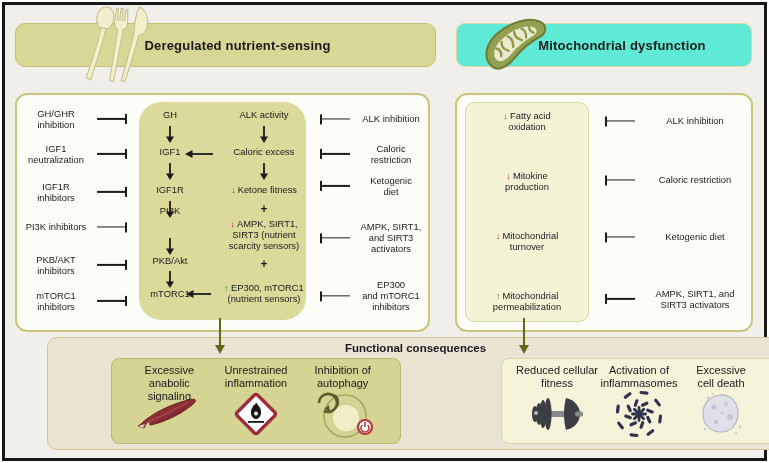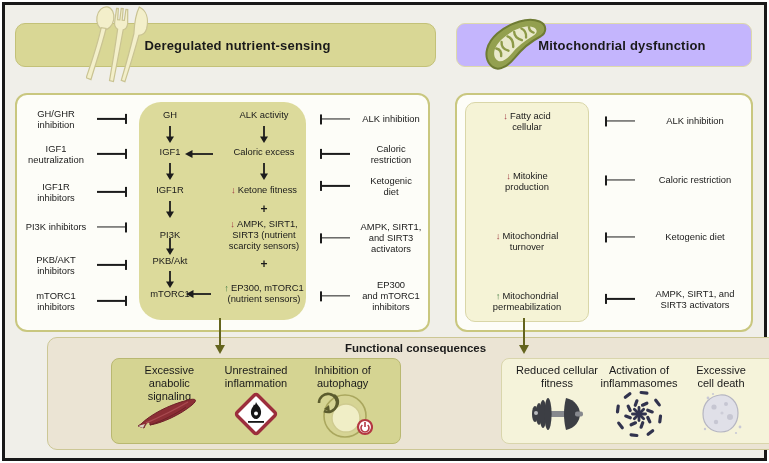--- a/index.html
+++ b/index.html
@@ -6,21 +6,21 @@
   .stage{position:relative;width:769px;height:463px;background:#ffffff;overflow:hidden;
          font-family:"Liberation Sans", sans-serif;color:#1a1a1a;}
   .frame{position:absolute;left:2px;top:2px;right:2px;bottom:2px;border:3px solid #181818;background:#f0efe9;}
   .canvas{position:absolute;left:0;top:0;right:0;bottom:0;}
 
   
   .banner{position:absolute;box-sizing:border-box;display:flex;align-items:center;justify-content:center;
           font-weight:bold;font-size:13px;letter-spacing:.2px;}
   .banner-left{left:15px;top:23px;width:421px;height:44px;background:#d9d795;border:1px solid #c3c178;
                border-radius:10px;padding-left:24px;}
-  .banner-right{left:456px;top:23px;width:296px;height:44px;background:#c4b5fd;border:1px solid #ddd9ab;
+  .banner-right{left:456px;top:23px;width:296px;height:44px;background:#5eead4;border:1px solid #ddd9ab;
                 border-radius:9px;padding-left:36px;}
   .hdr-icon{position:absolute;z-index:5;}
   .cutlery{left:86px;top:3px;}
   .mito{left:479px;top:9px;}
 
   
   .panel{position:absolute;box-sizing:border-box;background:#fdfdf8;border:2px solid #c9c77f;border-radius:12px;}
   .panel-left{left:15px;top:93px;width:415px;height:239px;}
   .panel-right{left:455px;top:93px;width:298px;height:239px;}
 
@@ -167,21 +167,21 @@
           <div class="pnode" style="top:45px">IGF1</div>
           <svg class="varrow" style="top:61px" width="10" height="18" viewBox="0 0 10 18">
               <path d="M5,0 V11" stroke="#1c1c1c" stroke-width="1.8"></path>
               <path d="M1,10.5 H9 L5,17 Z" fill="#1c1c1c"></path>
             </svg>
           <div class="pnode" style="top:83px">IGF1R</div>
           <svg class="varrow" style="top:99px" width="10" height="18" viewBox="0 0 10 18">
               <path d="M5,0 V11" stroke="#1c1c1c" stroke-width="1.8"></path>
               <path d="M1,10.5 H9 L5,17 Z" fill="#1c1c1c"></path>
             </svg>
-          <div class="pnode" style="top:128px">PI3K</div>
+          <div class="pnode" style="top:104px">PI3K</div>
           <svg class="varrow" style="top:136px" width="10" height="18" viewBox="0 0 10 18">
               <path d="M5,0 V11" stroke="#1c1c1c" stroke-width="1.8"></path>
               <path d="M1,10.5 H9 L5,17 Z" fill="#1c1c1c"></path>
             </svg>
           <div class="pnode" style="top:154px">PKB/Akt</div>
           <svg class="varrow" style="top:169px" width="10" height="18" viewBox="0 0 10 18">
               <path d="M5,0 V11" stroke="#1c1c1c" stroke-width="1.8"></path>
               <path d="M1,10.5 H9 L5,17 Z" fill="#1c1c1c"></path>
             </svg>
           <div class="pnode" style="top:187px">mTORC1</div>
@@ -243,21 +243,21 @@
         <div class="lbl small">EP300
 and mTORC1
 inhibitors</div>
       </div>
     </div>
 
     <div class="panel panel-right">
 
       <div class="inner-box">
         <div class="effect" style="top:7px"><span class="dirarrow dn">↓</span><span>Fatty acid
-cellular</span></div>
+oxidation</span></div>
         <div class="effect" style="top:67px"><span class="dirarrow dn">↓</span><span>Mitokine
 production</span></div>
         <div class="effect" style="top:127px"><span class="dirarrow dn">↓</span><span>Mitochondrial
 turnover</span></div>
         <div class="effect" style="top:187px"><span class="dirarrow up">↑</span><span>Mitochondrial
 permeabilization</span></div>
       </div>
 
       <div class="inh-row mito-row" style="top:26px">
         <div class="tbar tbar-l"></div>

